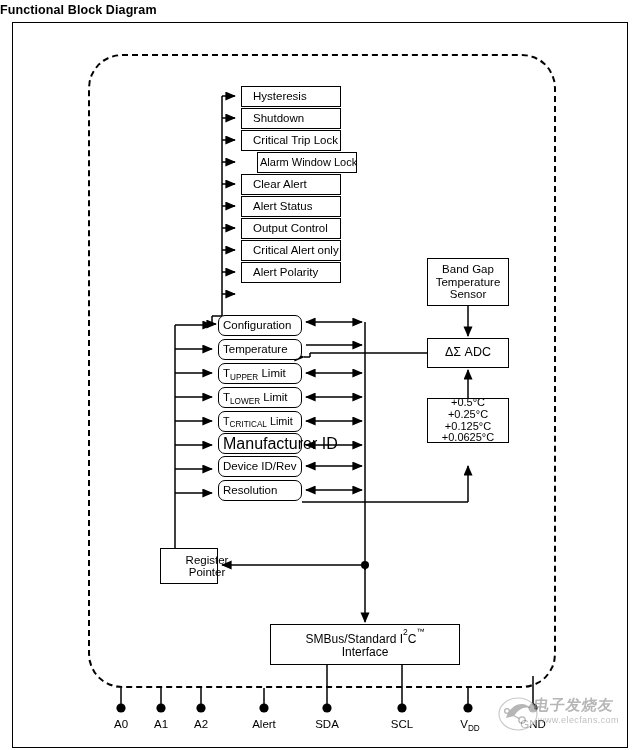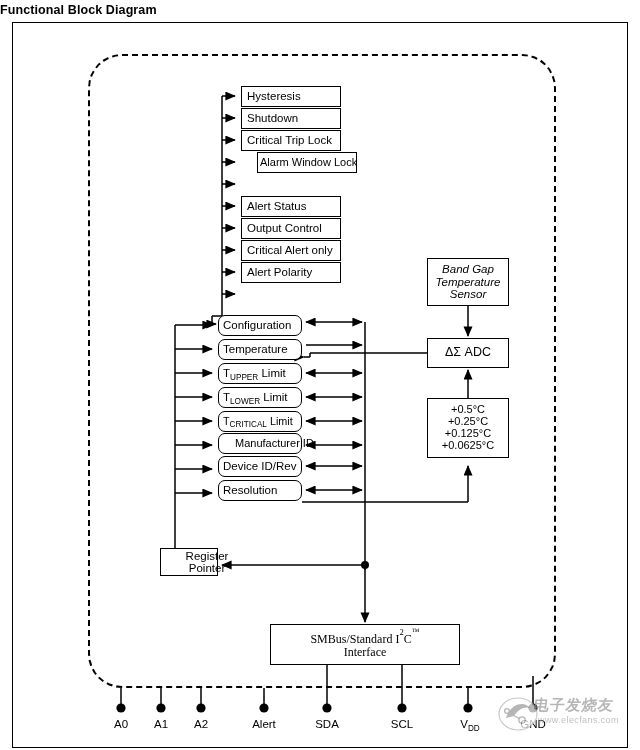--- a/index.html
+++ b/index.html
@@ -30,32 +30,32 @@
   svg.wires{position:absolute;left:0;top:0;width:640px;height:750px;overflow:visible;}
 
   .box{
     position:absolute;border:1.4px solid #000;box-sizing:border-box;
     background:#fff;display:flex;align-items:center;justify-content:center;
     font-size:11.5px;line-height:1.08;text-align:center;white-space:nowrap;
   }
   .box.multiline{flex-direction:column;white-space:normal;}
 
   
-  .ctrl-box{left:241px;width:100px;height:21px;justify-content:flex-start;padding-left:5px;}
+  .ctrl-box{left:241px;width:100px;height:21px;justify-content:flex-start;padding-left:11px;}
   .ctrl-box.tight{padding-left:2px;font-size:11px;margin-left:16px;}
 
   
   .reg-box{left:218px;width:84px;height:21px;justify-content:flex-start;padding-left:4px;border-radius:7px;}
   .reg-box .sub{font-size:8.2px;vertical-align:baseline;position:relative;top:2.5px;}
 
-  .regptr{left:160px;top:548px;width:58px;height:28px;font-size:11.5px;padding-left:36px;}
-  .bandgap{left:427px;top:258px;width:82px;height:48px;font-size:11.5px;font-style:italic;}
+  .regptr{left:160px;top:548px;width:58px;height:36px;font-size:11.5px;padding-left:36px;}
+  .bandgap{left:427px;top:258px;width:82px;height:48px;font-size:11.5px;}
   .adc{left:427px;top:338px;width:82px;height:30px;font-size:12.5px;text-align:right;}
-  .resblock{left:427px;top:398px;width:82px;height:60px;font-size:11px;}
-  .smbus{left:270px;top:624px;width:190px;height:41px;font-size:12px;font-family:Liberation Serif, serif;}
+  .resblock{left:427px;top:398px;width:82px;height:45px;font-size:11px;}
+  .smbus{left:270px;top:624px;width:190px;height:41px;font-size:12px;}
 
   .sup{font-size:8.5px;vertical-align:super;position:relative;top:-3px;}
   .tm{font-size:8px;vertical-align:super;position:relative;top:-4px;}
 
   .pin-label{
     position:absolute;font-size:11.5px;text-align:center;
     white-space:nowrap;transform:translateX(-50%);
   }
   .pin-label .sub{font-size:8.2px;position:relative;top:2.5px;}
 
@@ -175,20 +175,23 @@
     </div>
   <div class="box ctrl-box" style="top:108px">
       <span>Shutdown</span>
     </div>
   <div class="box ctrl-box" style="top:130px">
       <span>Critical Trip Lock</span>
     </div>
   <div class="box ctrl-box tight" style="top:152px">
       <span>Alarm Window Lock</span>
     </div>
+  <div class="box ctrl-box" style="top:174px">
+      <span>Clear Alert</span>
+    </div>
   <div class="box ctrl-box" style="top:196px">
       <span>Alert Status</span>
     </div>
   <div class="box ctrl-box" style="top:218px">
       <span>Output Control</span>
     </div>
   <div class="box ctrl-box" style="top:262px">
       <span>Alert Polarity</span>
     </div>
   <div class="box ctrl-box" style="top:240px">
@@ -203,21 +206,21 @@
   </div>
   <div class="box reg-box" style="top:363px">
     <span><span>T</span><span class="sub">UPPER</span><span> Limit</span></span>
   </div>
   <div class="box reg-box" style="top:387px">
     <span><span>T</span><span class="sub">LOWER</span><span> Limit</span></span>
   </div>
   <div class="box reg-box" style="top:411px;font-size:10.8px">
     <span><span>T</span><span class="sub">CRITICAL</span><span> Limit</span></span>
   </div>
-  <div class="box reg-box" style="top:433px;font-size:11px;padding-left:16px">
+  <div class="box reg-box" style="top:433px;font-size:16px;padding-left:4px">
     <span>Manufacturer ID</span>
   </div>
   <div class="box reg-box" style="top:456px">
     <span>Device ID/Rev</span>
   </div>
   <div class="box reg-box" style="top:480px">
     <span>Resolution</span>
   </div>
 
   <div class="box multiline regptr">

